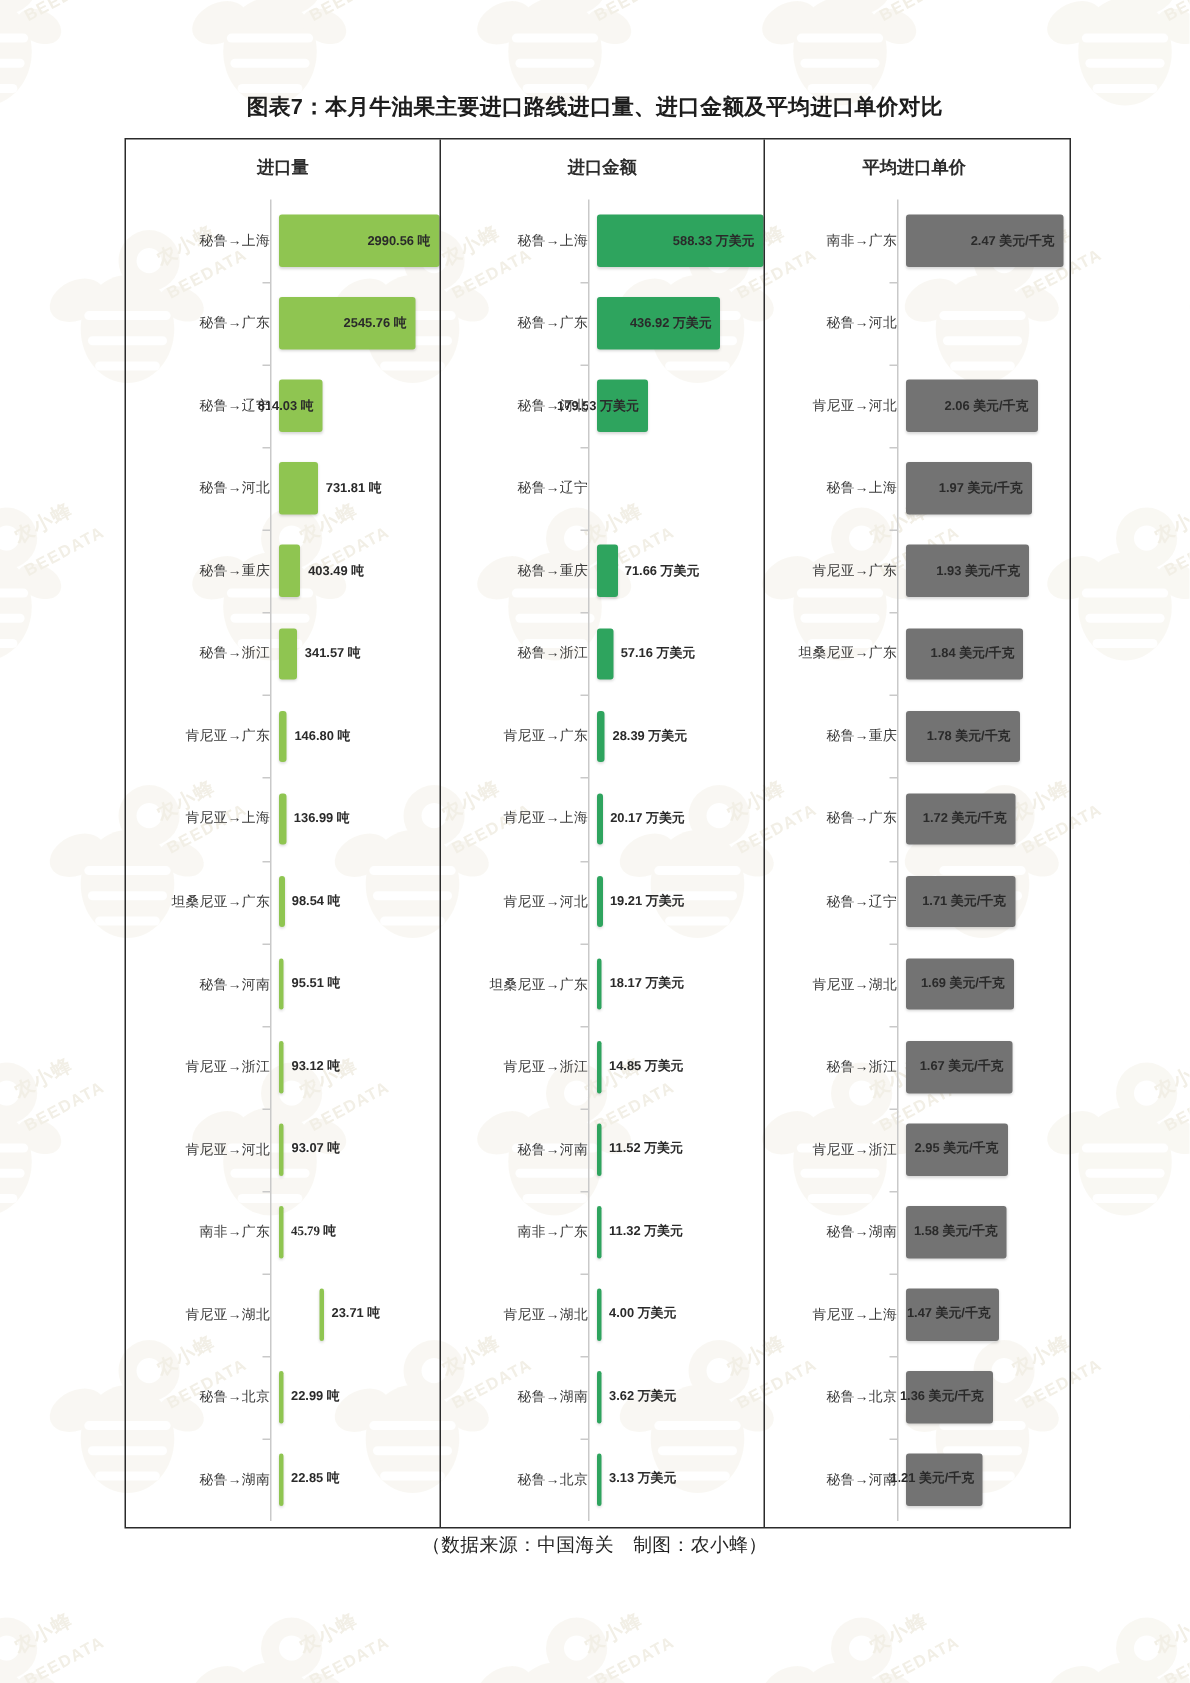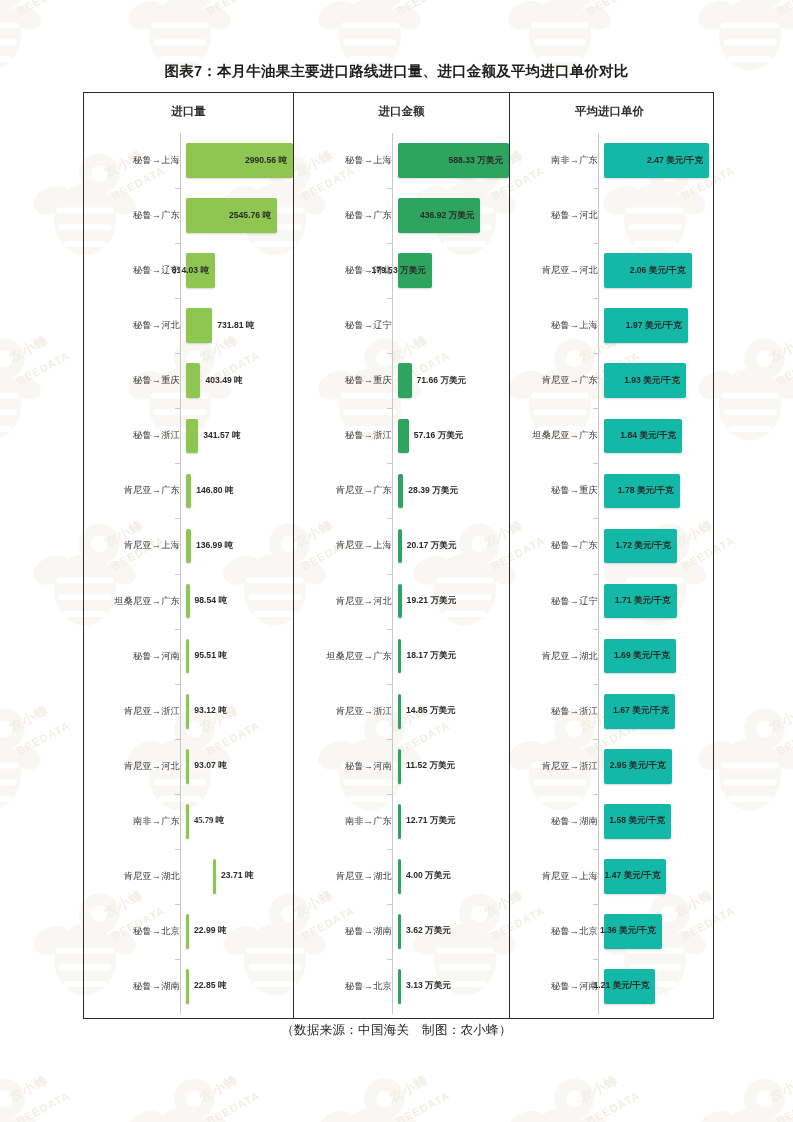--- a/index.html
+++ b/index.html
@@ -103,21 +103,21 @@
     right:6px;top:50%;transform:translateY(-50%);
     font-size:8.6px;font-weight:700;color:#2a2a2a;
     white-space:nowrap;
   }
   .bar-val.outside{
     right:auto;left:calc(100% + 5px);
   }
 
   .c1 .bar{background:#8fc551;}
   .c2 .bar{background:#2ea45e;}
-  .c3 .bar{background:#14b8a6;}
+  .c3 .bar{background:#737373;}
 
   .footer{
     position:absolute;top:1022px;left:0;width:793px;text-align:center;
     font-size:12.5px;color:#232323;letter-spacing:.3px;
   }
 </style>
 </head>
 <body>
 
 <div class="wm-layer" id="wmLayer">
@@ -989,21 +989,21 @@
             <div class="bar-wrap">
               <div class="bar" style="width: 1.95808%;">
                 <span class="bar-val outside">11.52 万美元</span>
               </div>
             </div>
           </div>
           <div class="row">
             <div class="r-label">南非→广东</div>
             <div class="bar-wrap">
               <div class="bar" style="width: 1.92409%;">
-                <span class="bar-val outside">12.71 万美元</span>
+                <span class="bar-val outside">11.32 万美元</span>
               </div>
             </div>
           </div>
           <div class="row">
             <div class="r-label">肯尼亚→湖北</div>
             <div class="bar-wrap">
               <div class="bar" style="width: 1.2%;">
                 <span class="bar-val outside">4.00 万美元</span>
               </div>
             </div>

